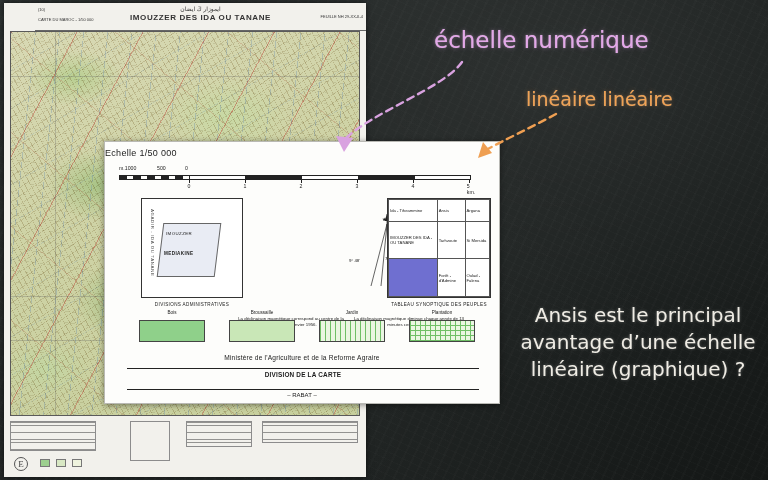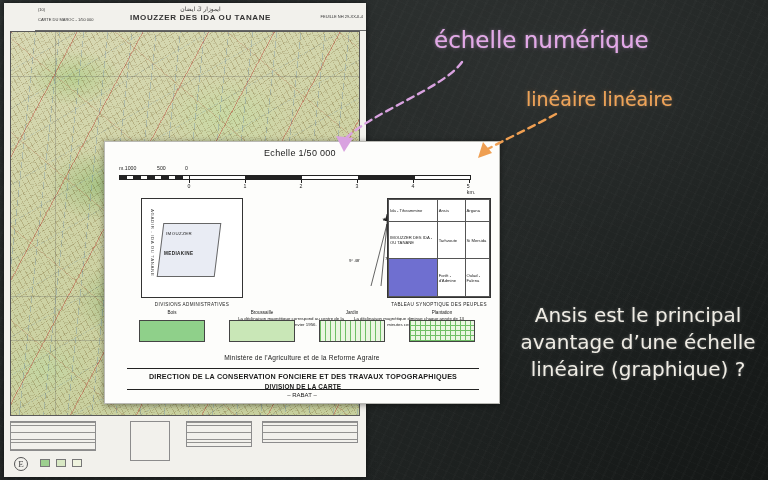--- a/index.html
+++ b/index.html
@@ -137,21 +137,20 @@
     left: 104px; top: 141px;
     width: 396px; height: 263px;
     background: #fdfdfb;
     border: 1px solid #b9b9b4;
     box-shadow: 0 1px 6px rgba(0,0,0,0.45);
     color: #1b1b1b;
     font-family: "Liberation Sans", sans-serif;
   }
   #scale-text {
     position: absolute; left: 0; right: 4px; top: 6px;
-    text-align: center;
     font-size: 9px;
     letter-spacing: 0.3px;
   }
 
   
   #scalebar-wrap {
     position: absolute; left: 14px; top: 23px; width: 368px; height: 26px;
   }
   #scalebar-wrap .sb-labels {
     position: absolute; left: 0; top: 0; width: 100%; height: 9px;
@@ -461,21 +460,20 @@
     <div class="lu-lbl" style="left:194px;">Jardin</div>
     <div class="lu lu-jardin" style="left:194px;"></div>
 
     <div class="lu-lbl" style="left:284px;">Plantation</div>
     <div class="lu lu-plant" style="left:284px;"></div>
   </div>
 
   <div id="ministry">Ministère de l'Agriculture et de la Reforme Agraire</div>
 
   <div id="direction-box">
-    <div class="l1">DIRECTION DE LA CONSERVATION FONCIERE ET DES TRAVAUX TOPOGRAPHIQUES</div>
     <div class="l2">DIVISION DE LA CARTE</div>
   </div>
 
   <div id="rabat">– RABAT –</div>
 </div>
 
 <div id="lbl-numerique" class="chalk">échelle numérique</div>
 
 <div id="lbl-lineaire" class="chalk">linéaire linéaire</div>
 

